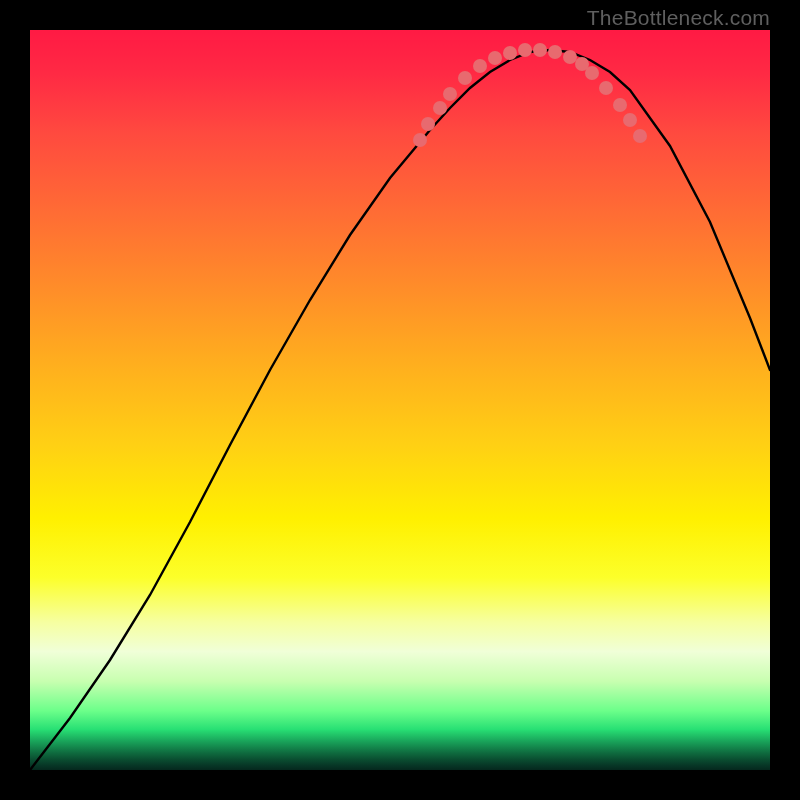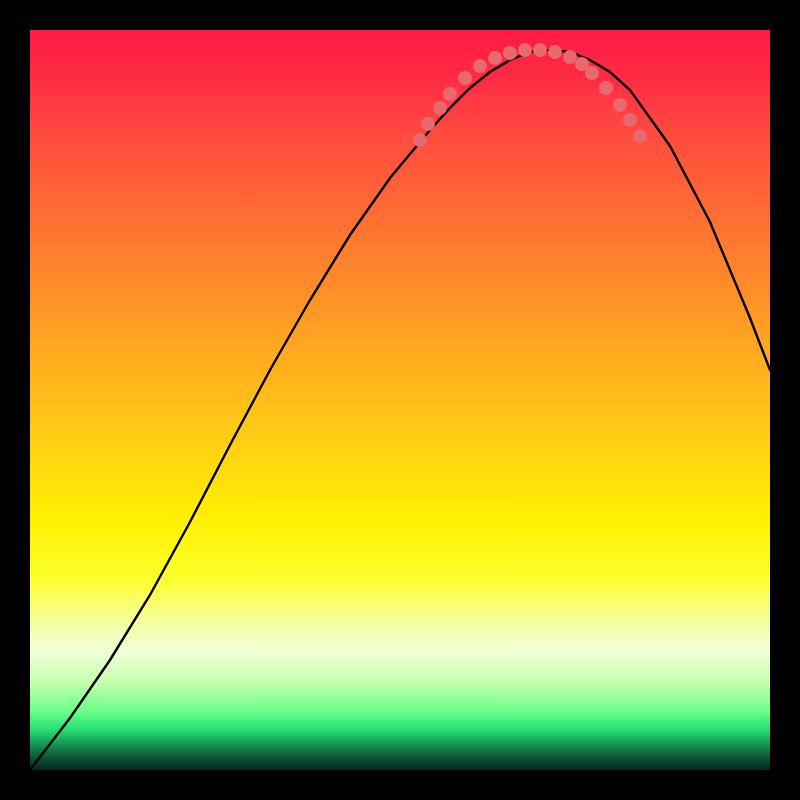--- a/index.html
+++ b/index.html
@@ -94,13 +94,14 @@
           <circle cx="540" cy="27" r="7" class="dot"></circle>
           <circle cx="552" cy="34" r="7" class="dot"></circle>
           <circle cx="562" cy="43" r="7" class="dot"></circle>
           <circle cx="576" cy="58" r="7" class="dot"></circle>
           <circle cx="590" cy="75" r="7" class="dot"></circle>
           <circle cx="600" cy="90" r="7" class="dot"></circle>
           <circle cx="610" cy="106" r="7" class="dot"></circle>
         </g>
     </svg>
   </div>
+  <div class="watermark">TheBottleneck.com</div>
 </div>
 
 </body></html>

